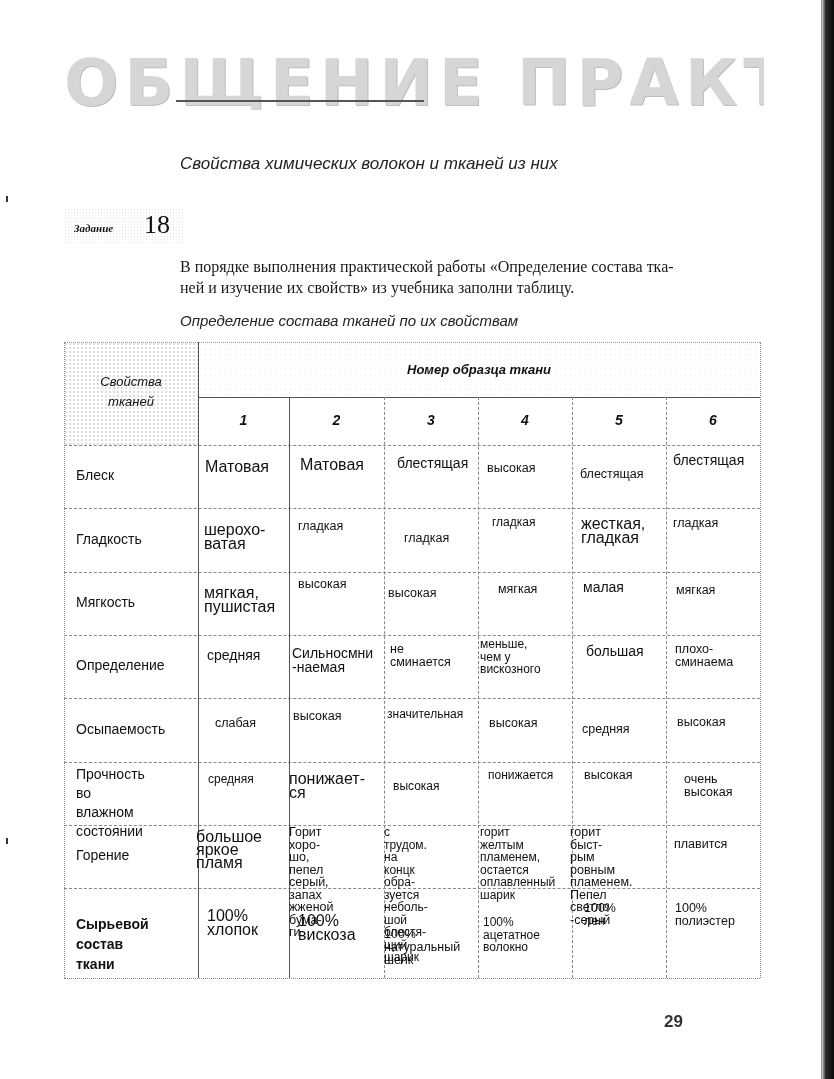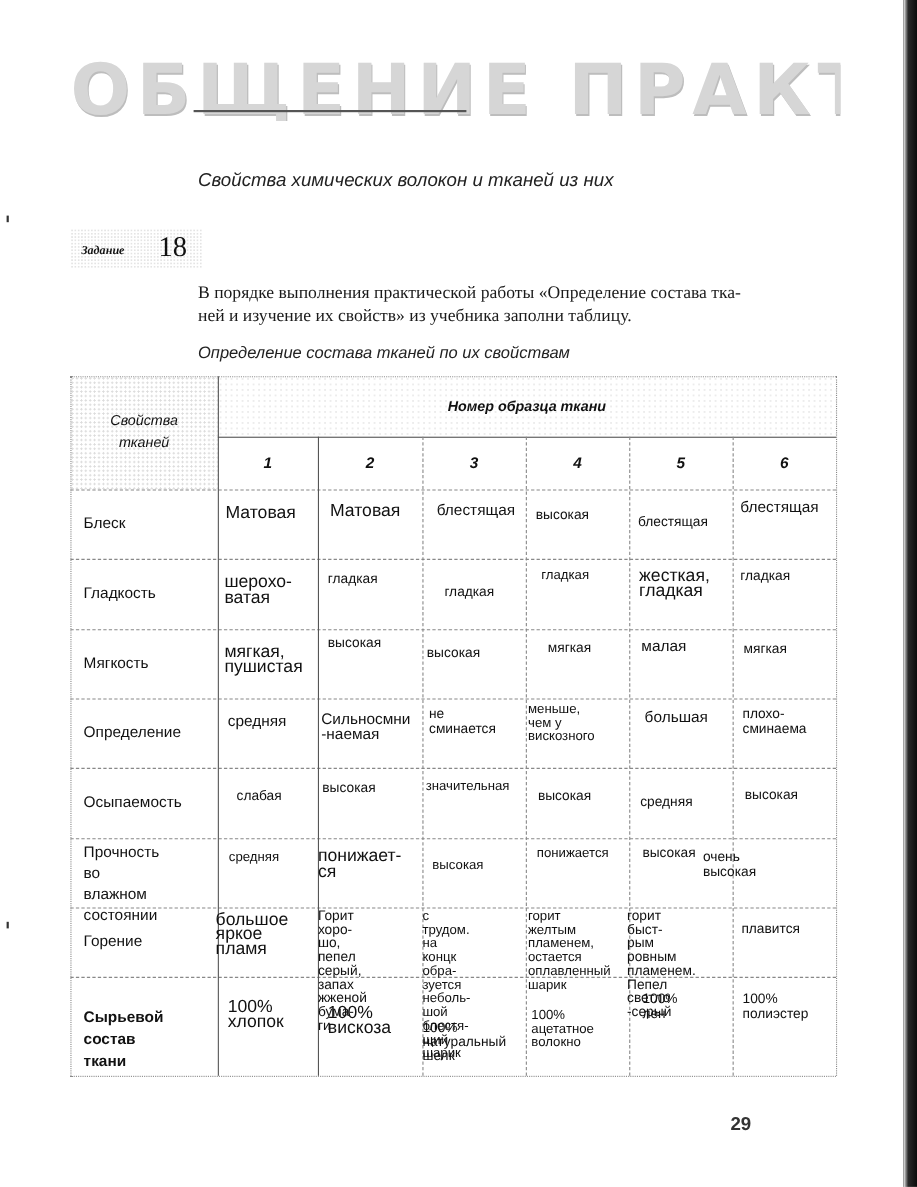--- a/index.html
+++ b/index.html
@@ -177,21 +177,21 @@
   <div class="cell sm" style="left:425px;top:375px;">высокая</div>
   <div class="cell sm" style="left:518px;top:381px;">средняя</div>
   <div class="cell sm" style="left:613px;top:374px;">высокая</div>
 
   <div class="cell xs" style="left:144px;top:431px;">средняя</div>
   <div class="cell big" style="left:225px;top:430px;white-space:pre-line;">понижает-
 ся</div>
   <div class="cell xs" style="left:329px;top:438px;">высокая</div>
   <div class="cell xs" style="left:424px;top:427px;">понижается</div>
   <div class="cell sm" style="left:520px;top:427px;">высокая</div>
-  <div class="cell sm" style="left:575px;top:431px;white-space:pre-line;">очень
+  <div class="cell sm" style="left:620px;top:431px;white-space:pre-line;">очень
 высокая</div>
 
   <div class="cell big" style="left:132px;top:488px;white-space:pre-line;line-height:13px;">большое
 яркое
 пламя</div>
   <div class="cell sm" style="left:225px;top:484px;white-space:pre-line;line-height:12.5px;">Горит хоро-
 шо, пепел
 серый, запах
 жженой бума-
 ги</div>

